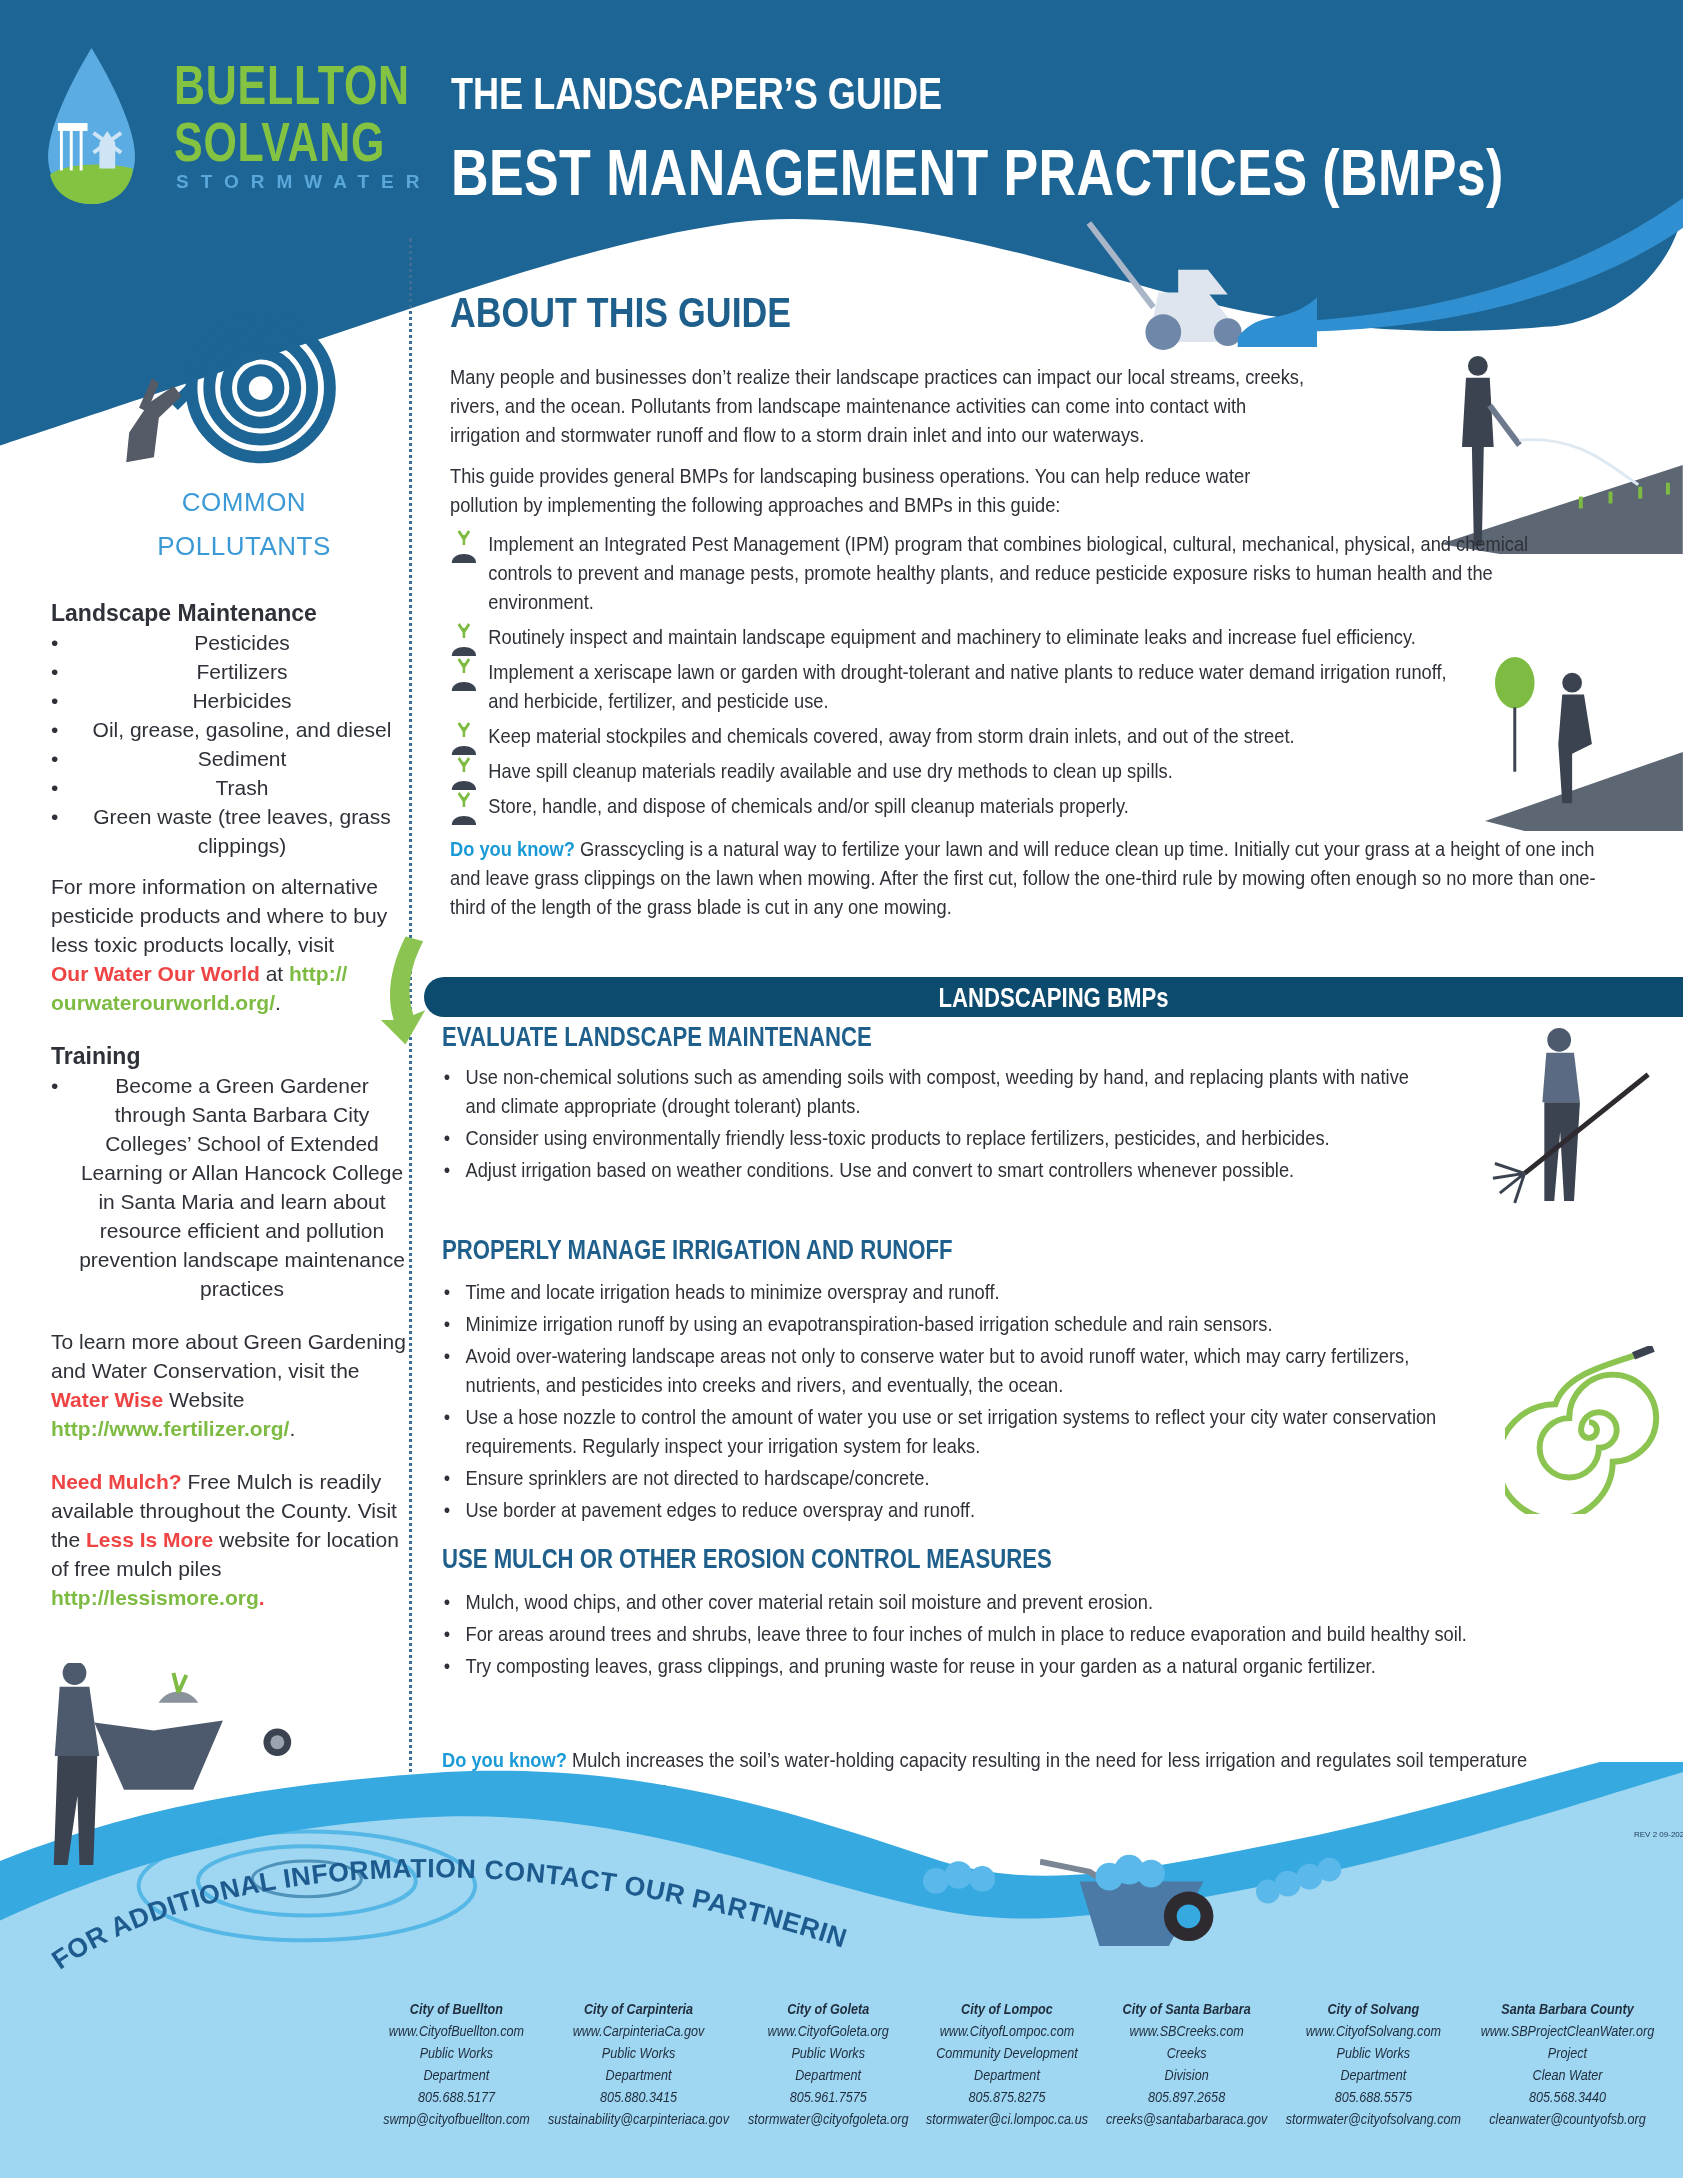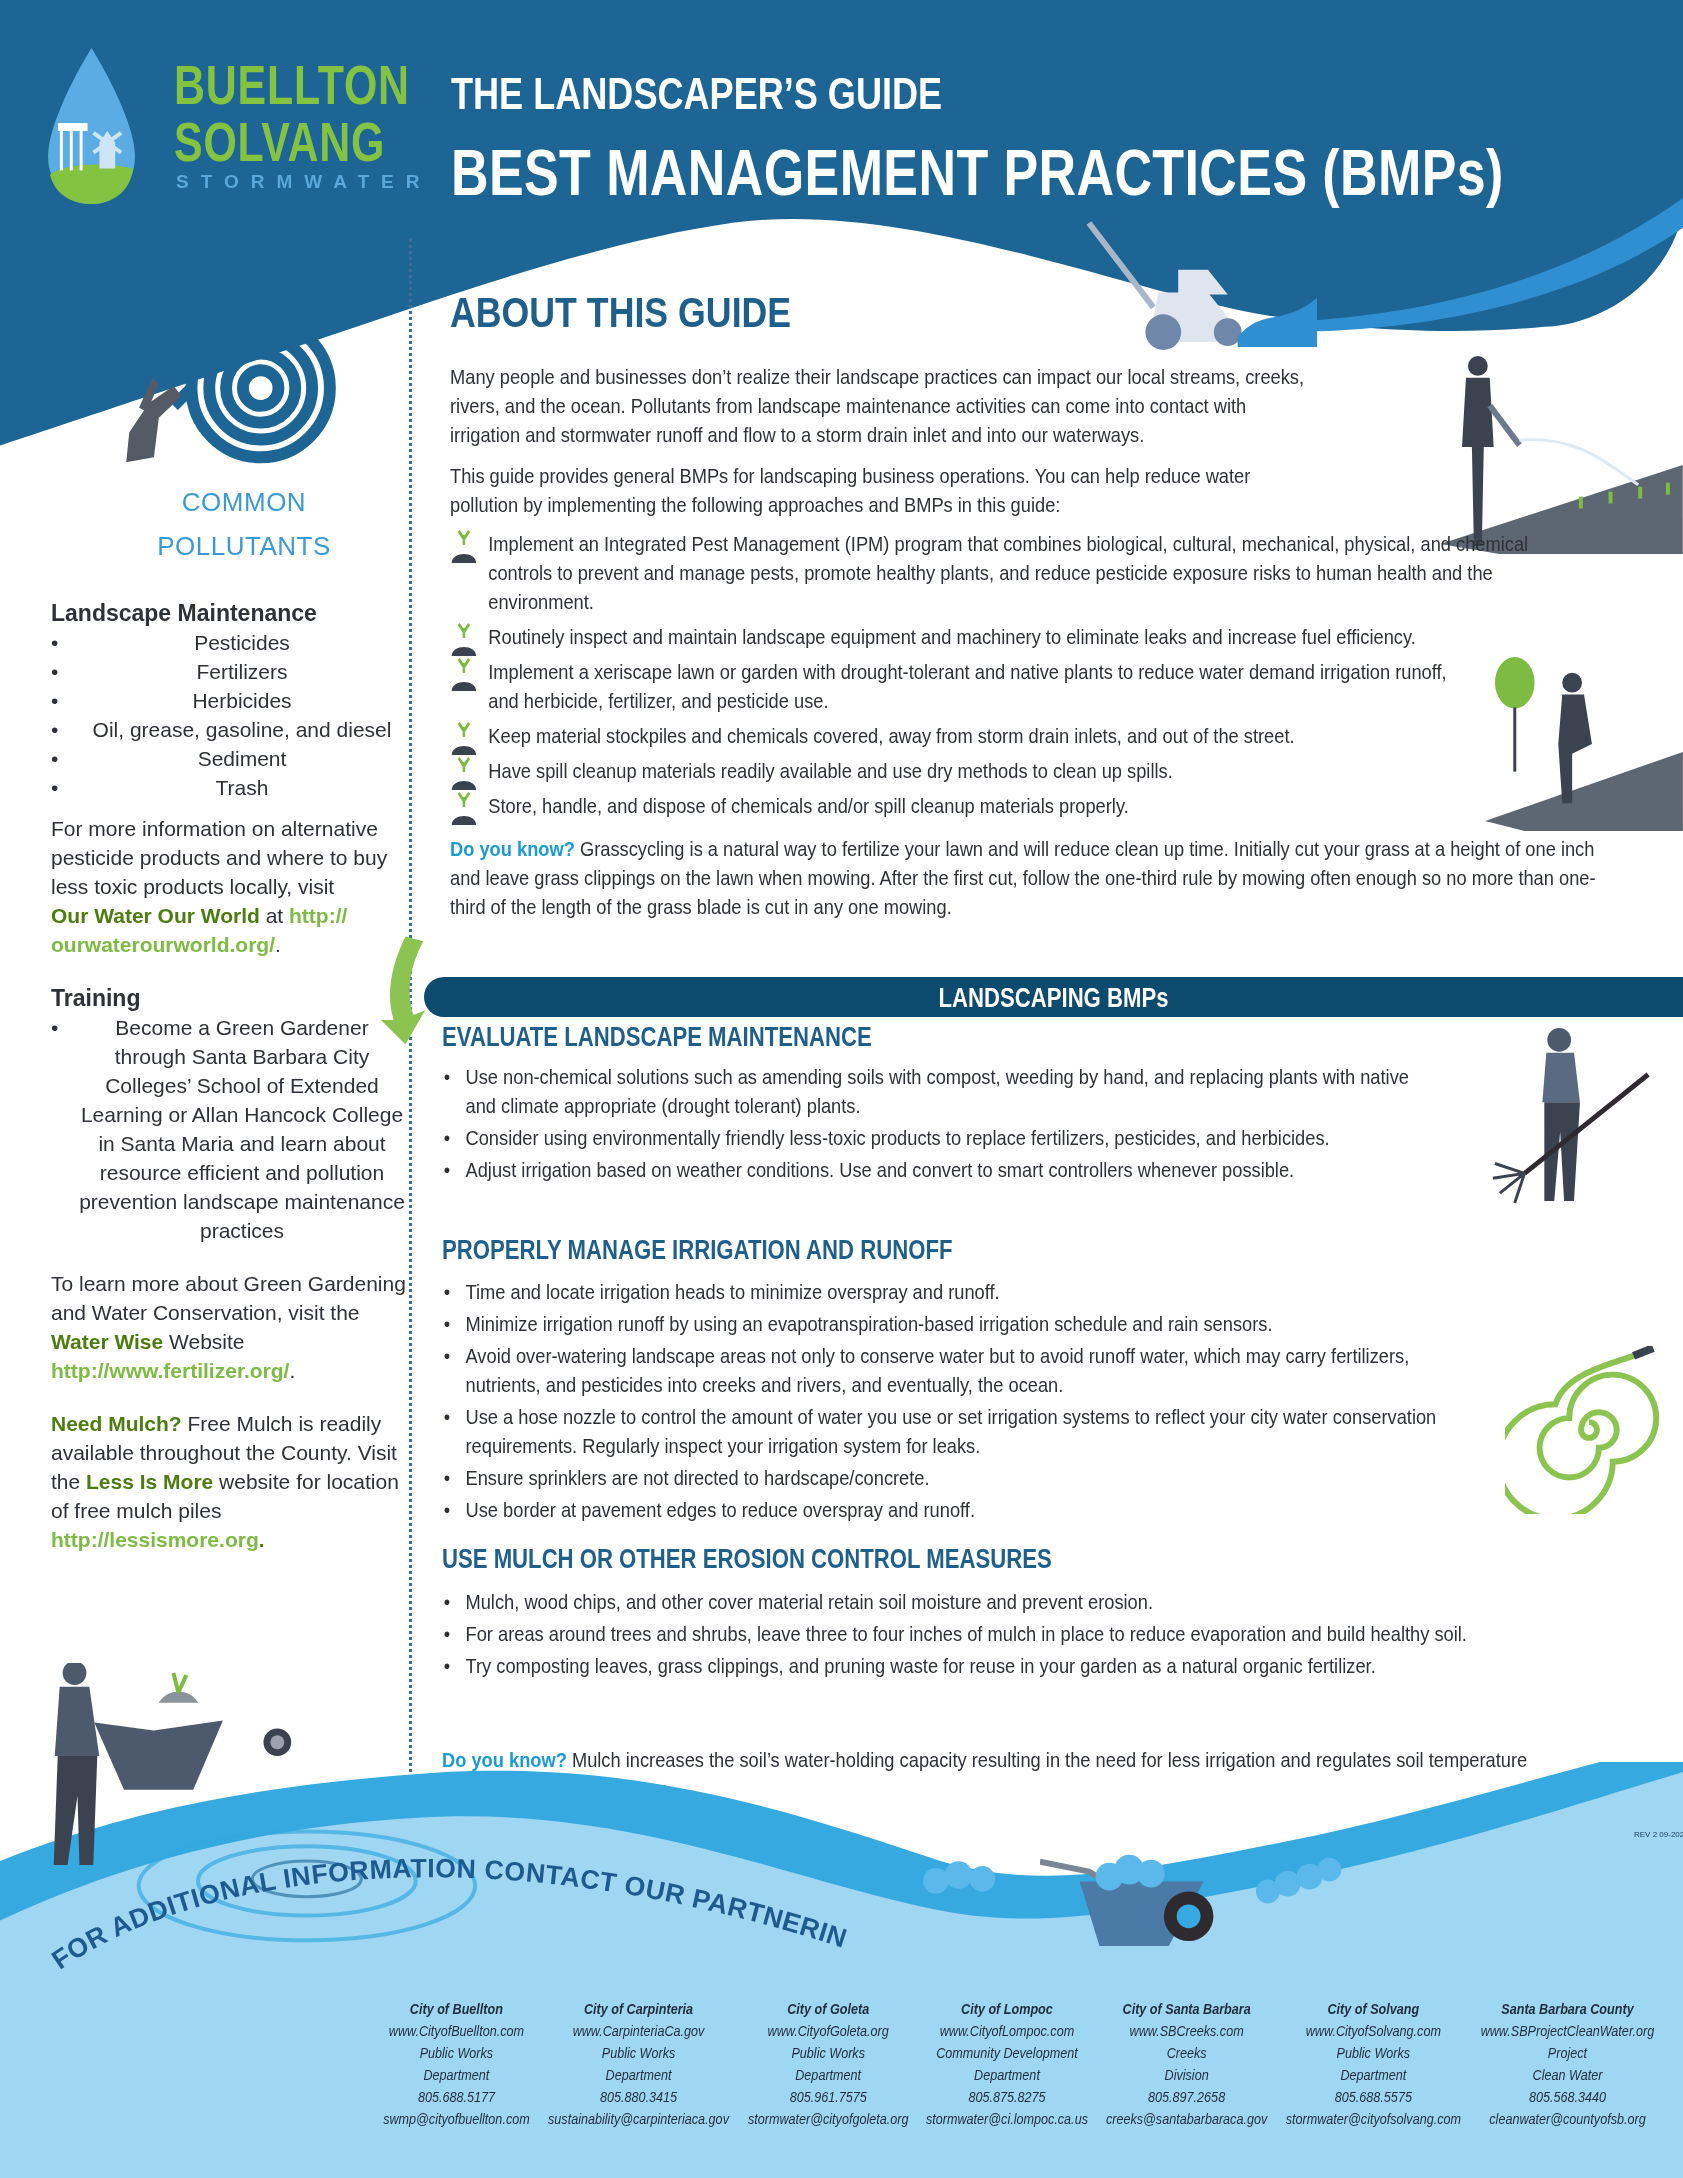--- a/index.html
+++ b/index.html
@@ -20,21 +20,21 @@
 
   
   #left-col { left: 51px; top: 480px; width: 356px; font-size: 21px; line-height: 29px; color: #2e3138; }
   .pollutant-heading { text-align: center; color: #3b9ad6; font-weight: 400; font-size: 26px; line-height: 44px; letter-spacing: 0.5px; margin-left: 30px; }
   .lc-h { font-weight: 700; font-size: 23px; margin-top: 18px; line-height: 30px; color: #2e3138; }
   .lc-list { list-style: none; margin: 0; text-align: center; }
   .lc-list li { position: relative; padding-left: 26px; }
   .lc-list li::before { content: "\2022"; position: absolute; left: 0; top: 0; }
   .lc-p { margin-top: 12px; }
   .green-link { color: #7dbb42; font-weight: 700; }
-  .bold { font-weight: 700; color: #4d7c0f; }
+  .bold { font-weight: 700; color: #ef4444; }
 
   
   #about-title { left: 450px; top: 289px; color: #1f5f8b; font-weight: 700; font-size: 42px; transform: scaleX(0.85); transform-origin: left top; white-space: nowrap; }
   .main-p { position: absolute; left: 450px; width: 1139px; font-size: 21px; line-height: 29px; color: #2e3138; transform: scaleX(0.87); transform-origin: left top; }
   .sprout-list { position: absolute; left: 450px; width: 1178px; list-style: none; font-size: 21px; line-height: 29px; transform: scaleX(0.87); transform-origin: left top; }
   .sprout-list li { position: relative; padding-left: 44px; margin-bottom: 6px; }
   .sprout { position: absolute; left: 0; top: 0px; width: 32px; height: 34px; }
   .know { color: #1a9ad6; font-weight: 700; }
 
   
@@ -127,20 +127,21 @@
   </div>
 
   <div class="lc-h" style="margin-top:30px">Landscape Maintenance</div>
   <ul class="lc-list">
     <li>Pesticides</li>
     <li>Fertilizers</li>
     <li>Herbicides</li>
     <li>Oil, grease, gasoline, and diesel</li>
     <li>Sediment</li>
     <li>Trash</li>
+    <li>Green waste (tree leaves, grass clippings)</li>
   </ul>
 
   <div class="lc-p">
     <span>For more information on alternative pesticide products and where to buy less toxic products locally, visit</span>
     <div>
       <span class="bold">Our Water Our World</span><span> at </span><span class="green-link">http:// ourwaterourworld.org/</span><span>.</span>
     </div>
   </div>
 
   <div class="lc-h" style="margin-top:24px">Training</div>

